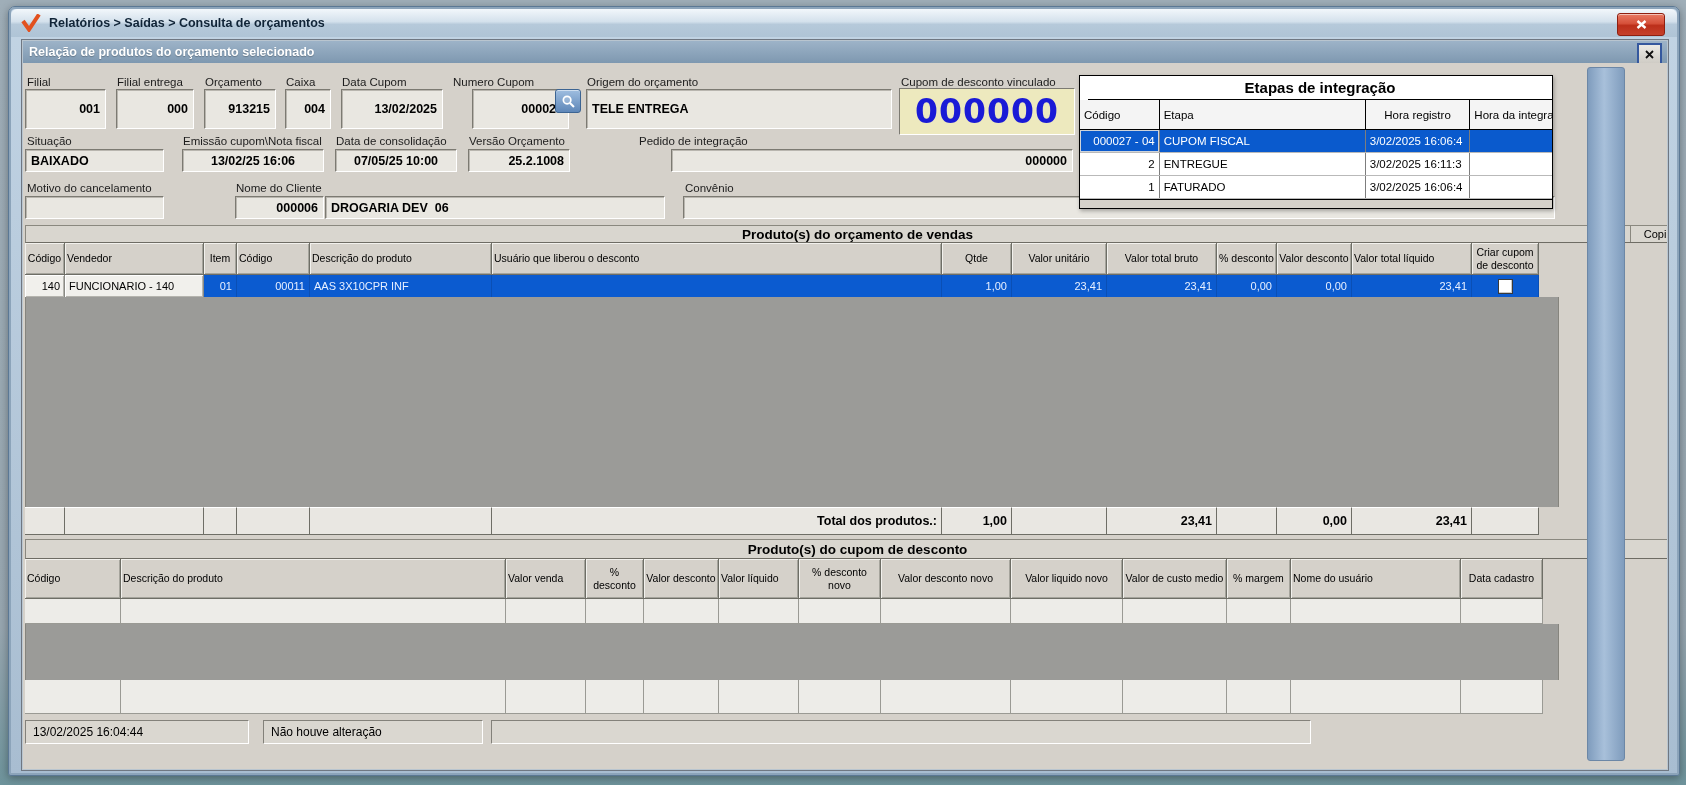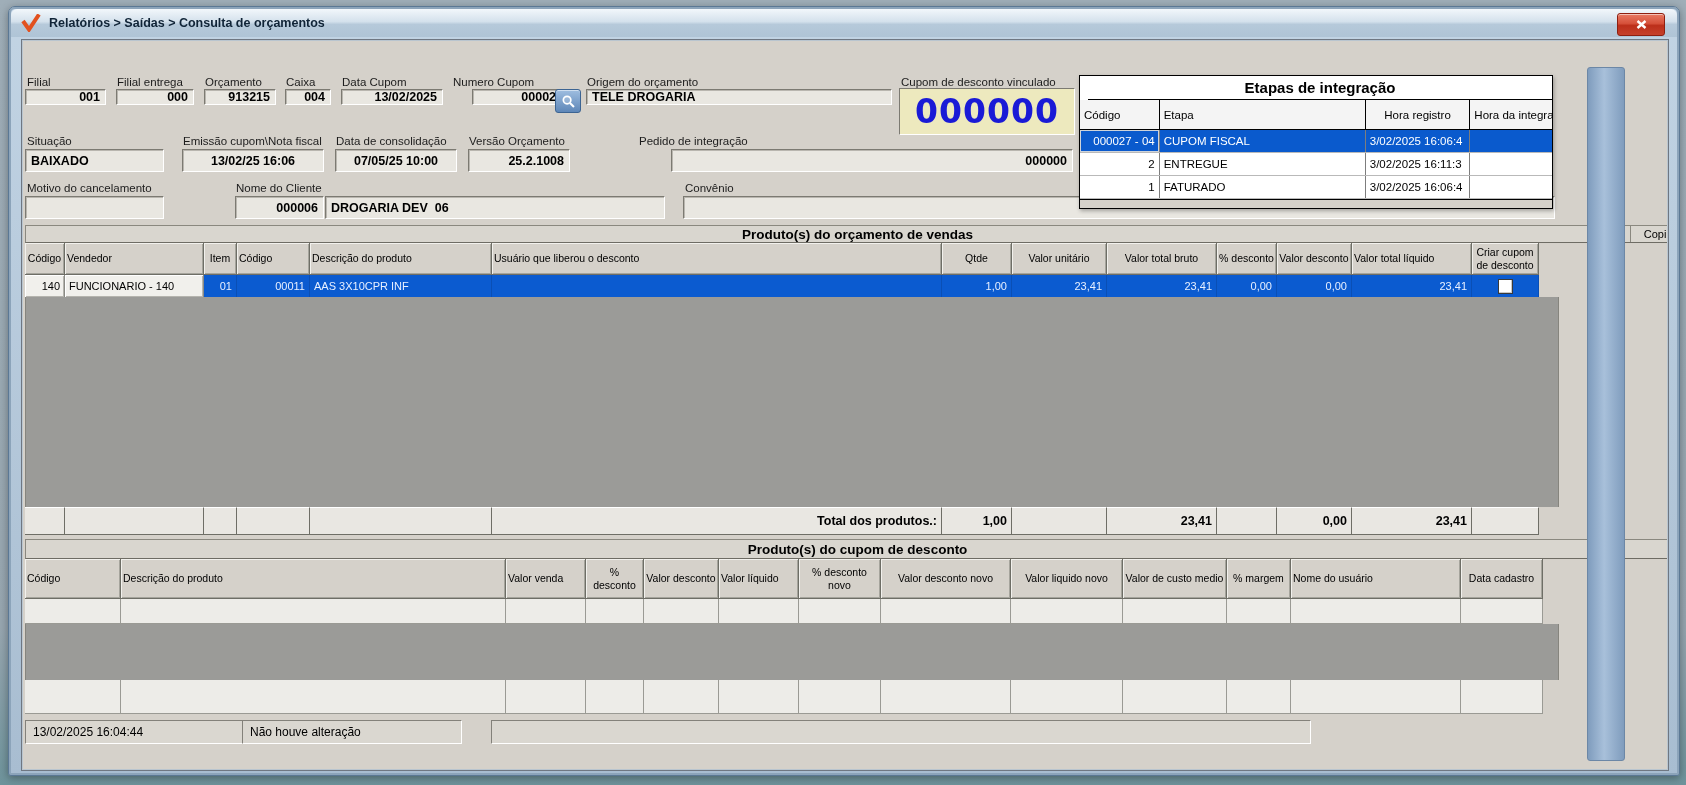--- a/index.html
+++ b/index.html
@@ -50,21 +50,21 @@
   .lab{position:absolute;font-size:11.5px;color:#1c1c1c;white-space:nowrap;}
   .box{
     position:absolute;height:23px;box-sizing:border-box;
     background:#E9E7E1;
     border-top:1px solid #7c7a72;border-left:1px solid #7c7a72;
     border-bottom:1px solid #FFFFFF;border-right:1px solid #FFFFFF;
     box-shadow:inset 1px 1px 0 #b9b6af;
     font-size:12.5px;font-weight:bold;color:#000;
     display:flex;align-items:center;padding:0 5px;white-space:pre;overflow:hidden;
   }
-  .r1{height:16px;}
+  .r1{height:40px;}
   .tr{justify-content:flex-end;} .tc{justify-content:center;} .tl{justify-content:flex-start;}
   .searchbtn{
     position:absolute;width:26px;height:24px;border-radius:3px;box-sizing:border-box;
     background:linear-gradient(180deg,#9FBEE0,#5E87B8);border:1px solid #3C6492;
     display:flex;align-items:center;justify-content:center;cursor:pointer;
     box-shadow:inset 0 1px 0 rgba(255,255,255,.5);
   }
   .cupombox{
     position:absolute;box-sizing:border-box;background:#EDE9BE;
     border-top:1px solid #7c7a72;border-left:1px solid #7c7a72;
@@ -156,20 +156,28 @@
     </span>
     <span class="wtitle">Relatórios &gt; Saídas &gt; Consulta de orçamentos</span>
     <div class="winclose">
       <svg width="11" height="9" viewBox="0 0 11 9">
           <path d="M1.5 1 L9.5 8 M9.5 1 L1.5 8" stroke="#fff" stroke-width="2.4"></path>
         </svg>
     </div>
   </div>
 
   <div class="dialog">
+    <div class="dlgbar">
+      <span class="dlgtitle">Relação de produtos do orçamento selecionado</span>
+      <div class="dlgclose">
+        <svg width="9" height="9" viewBox="0 0 9 9">
+            <path d="M1 1 L8 8 M8 1 L1 8" stroke="#111" stroke-width="1.8"></path>
+          </svg>
+      </div>
+    </div>
 
     <div class="client">
 
       <span class="lab" style="left:4px;top:13px">Filial</span>
       <div class="box r1 tr" style="left:2px;top:26px;width:81px">001</div>
       <span class="lab" style="left:94px;top:13px">Filial entrega</span>
       <div class="box r1 tr" style="left:93px;top:26px;width:78px">000</div>
       <span class="lab" style="left:182px;top:13px">Orçamento</span>
       <div class="box r1 tr" style="left:181px;top:26px;width:72px">913215</div>
       <span class="lab" style="left:263px;top:13px">Caixa</span>
@@ -178,21 +186,21 @@
       <div class="box r1 tr" style="left:318px;top:26px;width:102px">13/02/2025</div>
       <span class="lab" style="left:430px;top:13px">Numero Cupom</span>
       <div class="box r1 tr" style="left:449px;top:26px;width:97px">000027</div>
       <div class="searchbtn" style="left:532px;top:26px">
         <svg width="15" height="15" viewBox="0 0 16 16">
             <circle cx="6.5" cy="6.5" r="4" stroke="#fff" fill="rgba(255,255,255,.18)" stroke-width="1.8"></circle>
             <line x1="9.6" y1="9.6" x2="13.8" y2="13.8" stroke="#fff" stroke-width="2.2"></line>
           </svg>
       </div>
       <span class="lab" style="left:564px;top:13px">Origem do orçamento</span>
-      <div class="box r1 tl" style="left:563px;top:26px;width:306px">TELE DROGARIA</div>
+      <div class="box r1 tl" style="left:563px;top:26px;width:306px">TELE ENTREGA</div>
       <span class="lab" style="left:878px;top:13px">Cupom de desconto vinculado</span>
       <div class="cupombox" style="left:876px;top:25px;width:176px;height:47px">000000</div>
 
       <span class="lab" style="left:4px;top:72px">Situação</span>
       <div class="box tl" style="left:2px;top:86px;width:139px">BAIXADO</div>
       <span class="lab" style="left:160px;top:72px">Emissão cupom\Nota fiscal</span>
       <div class="box tc" style="left:159px;top:86px;width:142px">13/02/25 16:06</div>
       <span class="lab" style="left:313px;top:72px">Data de consolidação</span>
       <div class="box tc" style="left:312px;top:86px;width:122px">07/05/25 10:00</div>
       <span class="lab" style="left:446px;top:72px">Versão Orçamento</span>
@@ -342,18 +350,18 @@
         <div class="gc cc8"></div>
           <div class="gc cc9"></div>
           <div class="gc cc10"></div>
           <div class="gc cc11"></div>
         <div class="gc cc12"></div>
       </div>
 
       <div class="vscroll"></div>
 
       <div class="spanel" style="left:2px;top:657px;width:224px">13/02/2025 16:04:44</div>
-      <div class="spanel" style="left:219px;top:657px;width:220px">Não houve alteração</div>
+      <div class="spanel" style="left:240px;top:657px;width:220px">Não houve alteração</div>
       <div class="spanel" style="left:468px;top:657px;width:820px"></div>
 
     </div>
   </div>
 </div>
 
 </body></html>

